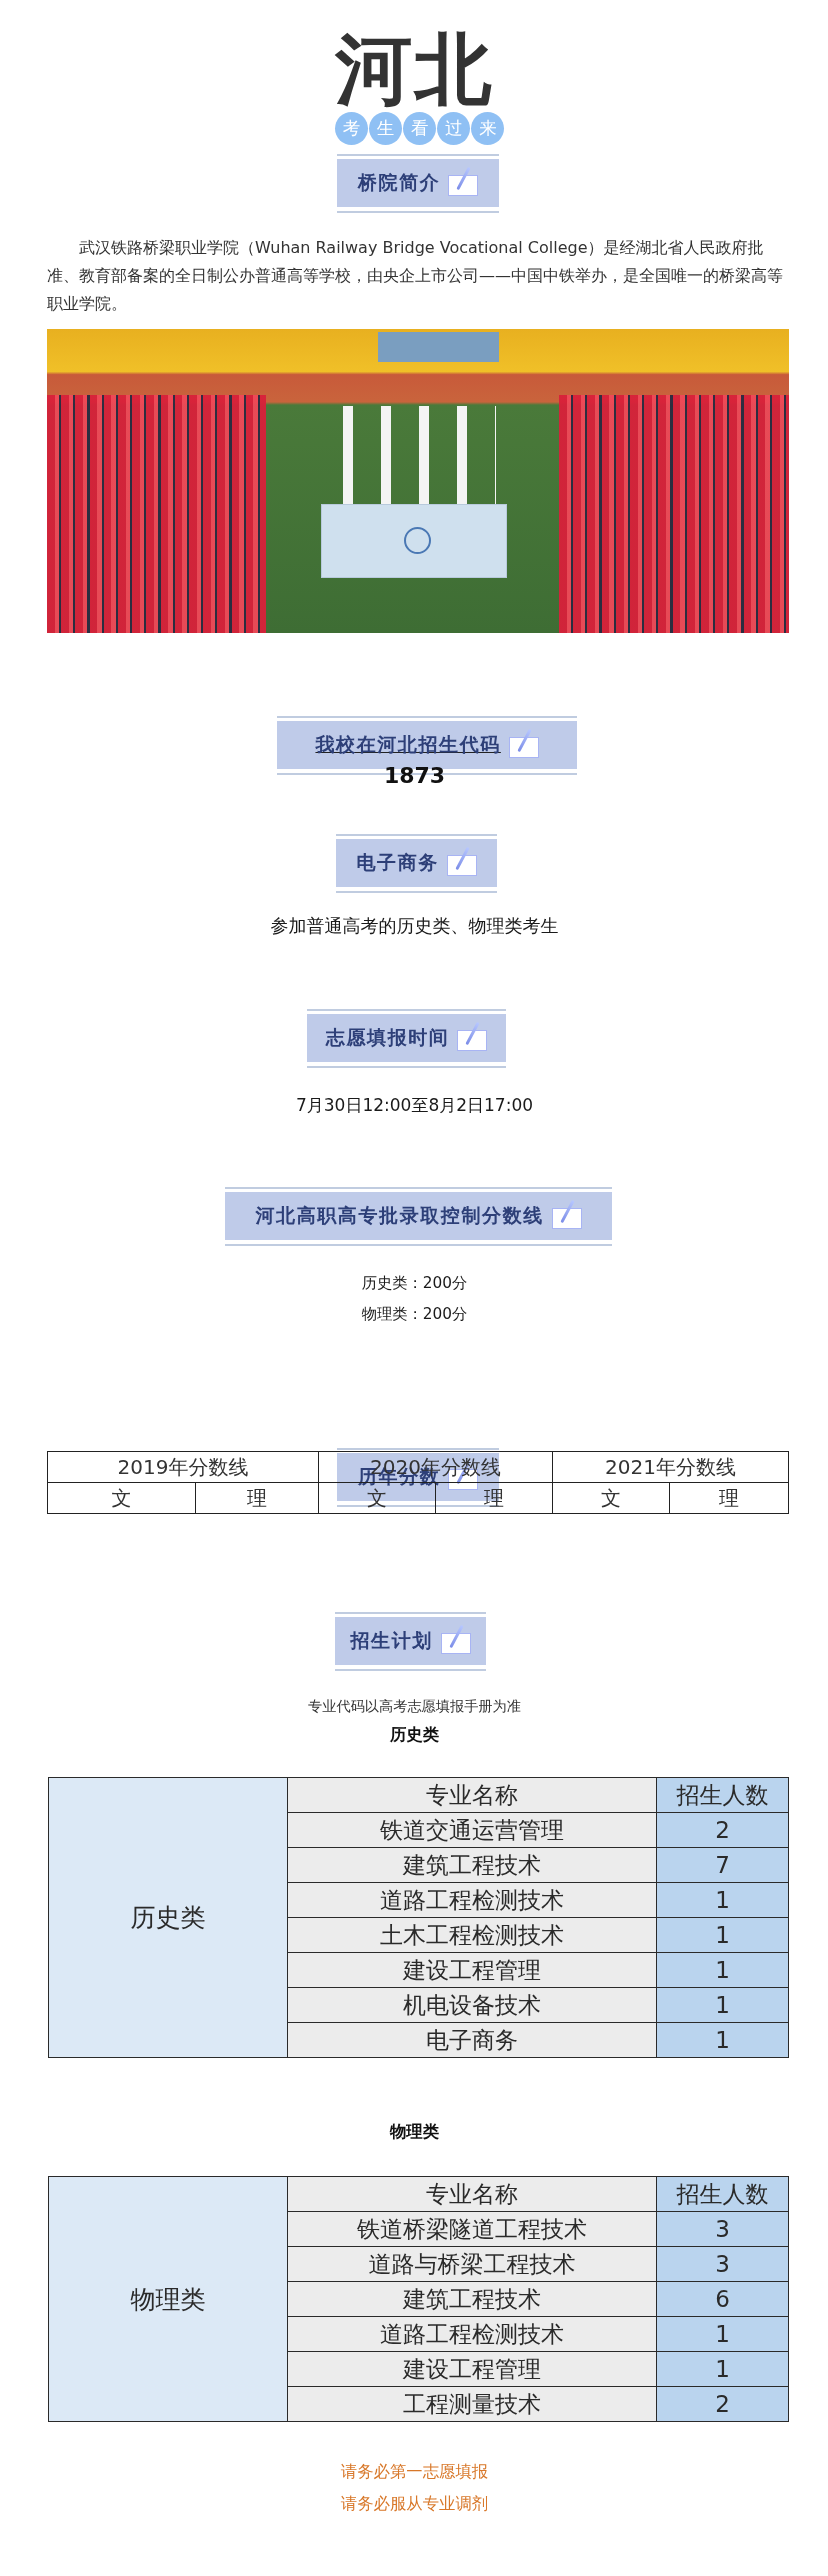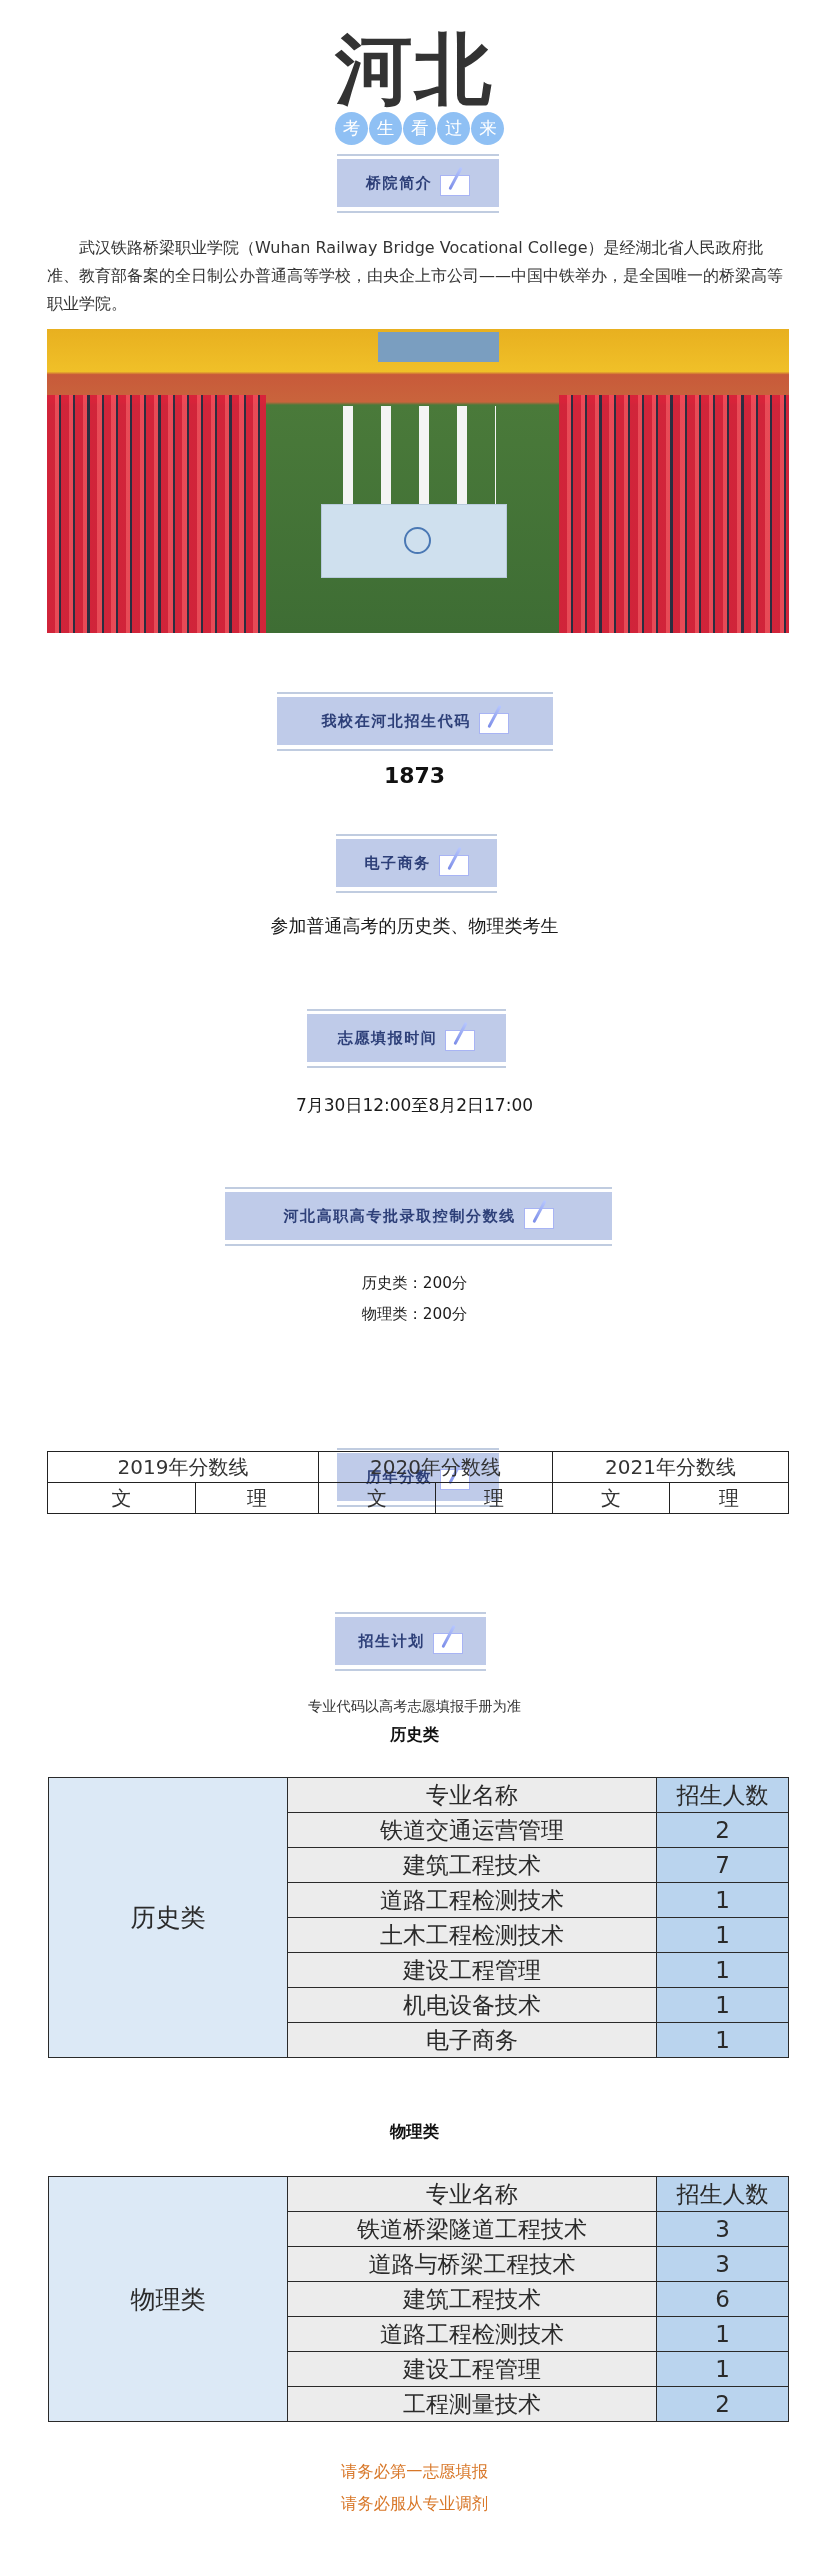--- a/index.html
+++ b/index.html
@@ -10,21 +10,21 @@
   .center-x { left: 0; width: 829px; text-align: center; }
 
   
   .main-title { top: 28.5px; font-size: 77px; font-weight: bold; color: #333333; line-height: 82px; letter-spacing: 2.2px; }
   .circles { top: 112px; left: 335px; display: flex; gap: 1.1px; }
   .circle { width: 33px; height: 33px; border-radius: 50%; background: #8fc0f4; color: #ffffff; font-size: 17.5px; line-height: 33px; text-align: center; }
 
   
   .badge { position: absolute; border-top: 2.2px solid #c0cce0; border-bottom: 2.2px solid #c0cce0; padding: 3.3px 0; background: #ffffff; }
   .badge-inner { background: #bfcbe9; height: 48px; display: flex; align-items: center; justify-content: center; gap: 7.7px; padding: 0 12px; }
-  .badge-label { font-size: 15px; font-weight: bold; color: #2d3f78; letter-spacing: 1.6px; white-space: nowrap; }
+  .badge-label { font-size: 19px; font-weight: bold; color: #2d3f78; letter-spacing: 1.6px; white-space: nowrap; }
   .book-icon { width: 30px; height: 25px; position: relative; }
   .book-icon .page { position: absolute; bottom: 0; left: 0; right: 0; height: 21px; border: 1.6px solid #a8b4f4; background: #ffffff; }
   .book-icon .quill { position: absolute; left: 14.2px; top: -4.4px; width: 3.3px; height: 25px; background: linear-gradient(#b8c8ff, #7c8de8); transform: rotate(28deg); border-radius: 1.6px; }
 
   .para { left: 47px; width: 745px; top: 234px; font-size: 16px; line-height: 28px; color: #333; text-indent: 32px; }
 
   .photo { left: 47px; top: 329px; width: 742px; height: 304px; overflow: hidden;
     background:
       linear-gradient(180deg, #e8b020 0%, #f0c028 14%, #c85a3a 15%, #c9643c 24%, #4a7a3a 25%, #3e6d34 100%);
   }
@@ -84,21 +84,21 @@
 <div class="abs photo">
   <div class="stage"></div>
   <div class="crowd-left"></div>
   <div class="crowd-right"></div>
   <div class="whites"></div>
   <div class="banner">
       <div class="banner-logo"></div>
     </div>
 </div>
 
-<div class="badge" style="left:277px; top:692px; width:276px;">
+<div class="badge" style="left:277px; top:716px; width:300px;text-decoration:underline;">
   <div class="badge-inner">
     <span class="badge-label">我校在河北招生代码</span>
     <span class="book-icon">
         <span class="page"></span>
         <span class="quill"></span>
       </span>
   </div>
 </div>
 <div class="abs center-x code">1873</div>
 

